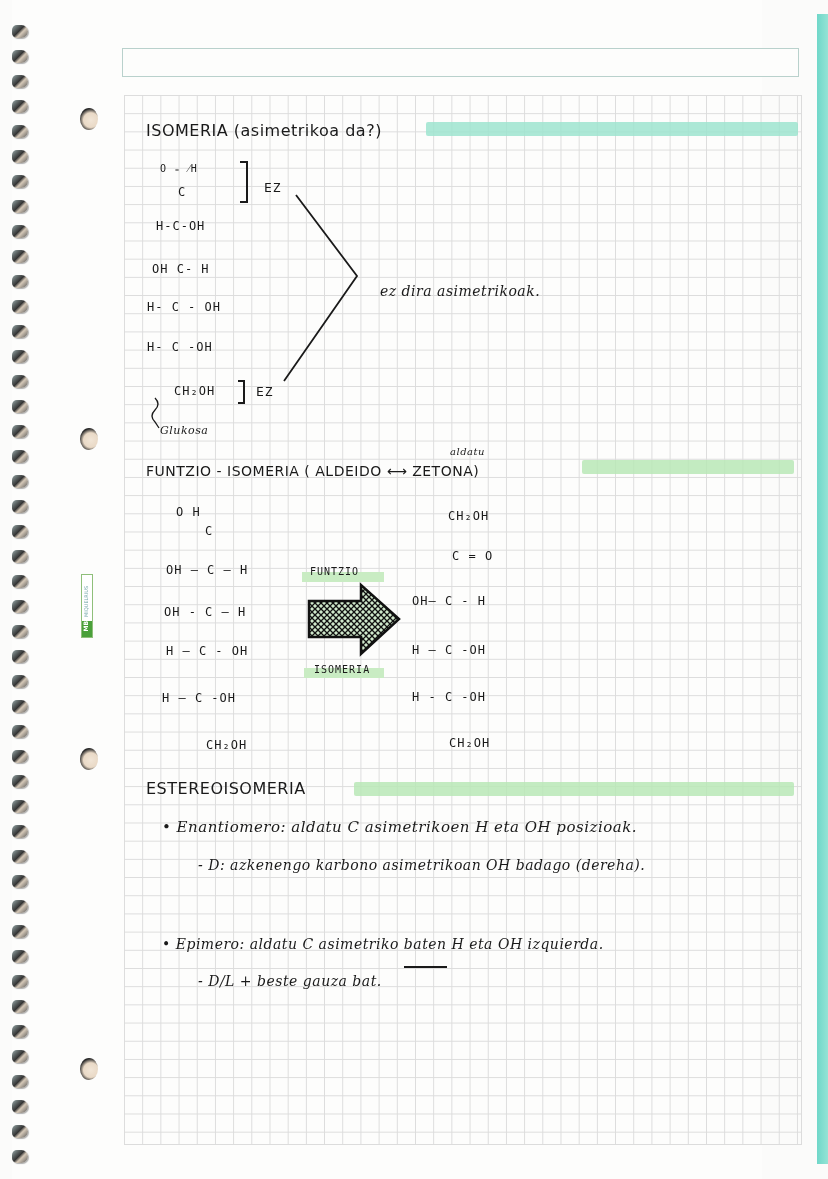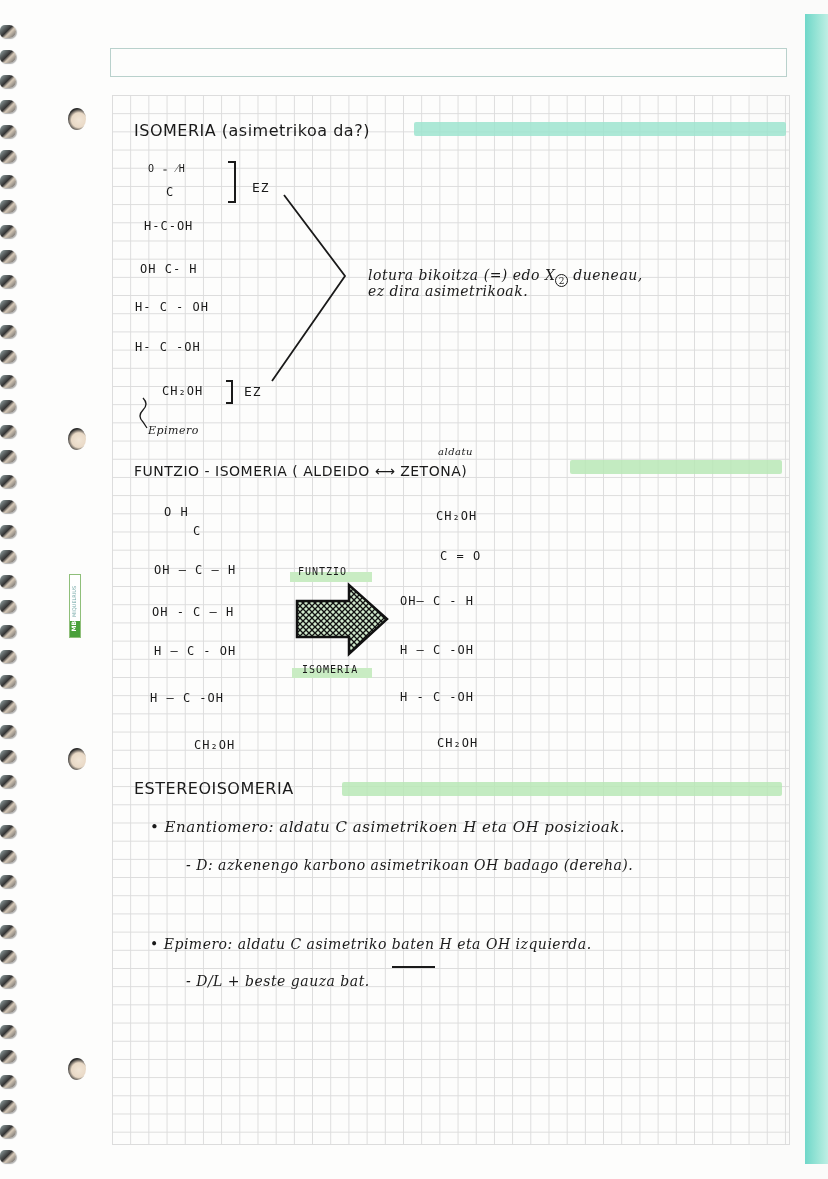--- a/index.html
+++ b/index.html
@@ -1,19 +1,19 @@
 <!DOCTYPE html>
 <html><head>
 <meta charset="utf-8">
 <style>
   * { box-sizing: border-box; margin: 0; padding: 0; }
   html, body { width: 828px; height: 1179px; overflow: hidden; background: #fbfbfa; }
   body { position: relative; font-family: "DejaVu Sans", sans-serif; color: #1c1c1c; }
 
-  .page { position: absolute; left: 0; top: 0; width: 750px; height: 1179px; background: #fdfdfc; }
+  .page { position: absolute; left: 12px; top: 0; width: 750px; height: 1179px; background: #fdfdfc; }
 
   
   .spiral { position: absolute; left: 0; top: 20px; width: 22px; height: 1159px; }
   .ring { position: absolute; left: 0; width: 16px; height: 13px; border-radius: 6px 8px 8px 6px;
           background: linear-gradient(135deg, #9aa 0%, #333 45%, #d6c9b8 60%, #555 100%);
           box-shadow: 1px 1px 1px rgba(0,0,0,.3); }
 
   
   .hole { position: absolute; left: 68px; width: 18px; height: 22px; border-radius: 50%;
           background: radial-gradient(circle at 60% 55%, #f1e5d6 0%, #e9d9c6 45%, #2a2a2a 70%, #111 100%); }
@@ -133,26 +133,22 @@
   <div class="hand chem" style="left:144px;top:219px;">H-C-OH</div>
   <div class="hand chem" style="left:140px;top:262px;">OH C- H</div>
   <div class="hand chem" style="left:135px;top:300px;">H- C - OH</div>
   <div class="hand chem" style="left:135px;top:340px;">H- C -OH</div>
   <div class="hand chem" style="left:162px;top:384px;">CH₂OH</div>
 
   <div class="bracket" style="left:228px;top:161px;width:8px;height:42px;"></div>
   <div class="hand chem" style="left:252px;top:180px;font-size:13px;">EZ</div>
   <div class="bracket" style="left:226px;top:380px;width:7px;height:24px;"></div>
   <div class="hand chem" style="left:244px;top:384px;font-size:13px;">EZ</div>
-  <div class="hand small" style="left:148px;top:424px;">Epimero</div>
-
-  <div class="hand note" style="left:368px;top:267px;">
-    <span>lotura bikoitza (=) edo X</span><sub style="display:inline-block;border:1px solid #1a1a1a;border-radius:50%;width:13px;height:13px;font-size:9px;text-align:center;line-height:12px;font-style:normal;">2</sub>
-    <span>dueneau,</span>
-  </div>
+  <div class="hand small" style="left:148px;top:424px;">Glukosa</div>
+
   <div class="hand note" style="left:368px;top:283px;">ez dira asimetrikoak.</div>
 
   <div class="hl hl-green" style="left:570px;top:460px;width:212px;"></div>
   <div class="hand small" style="left:438px;top:446px;font-size:10px;">aldatu</div>
   <div class="hand title" style="left:134px;top:463px;font-size:14px;">FUNTZIO - ISOMERIA ( ALDEIDO ⟷ ZETONA)</div>
 
   <div class="hand chem" style="left:164px;top:505px;">O      H</div>
   <div class="hand chem" style="left:193px;top:524px;">C</div>
   <div class="hand chem" style="left:154px;top:563px;">OH — C — H</div>
   <div class="hand chem" style="left:152px;top:605px;">OH - C — H</div>

